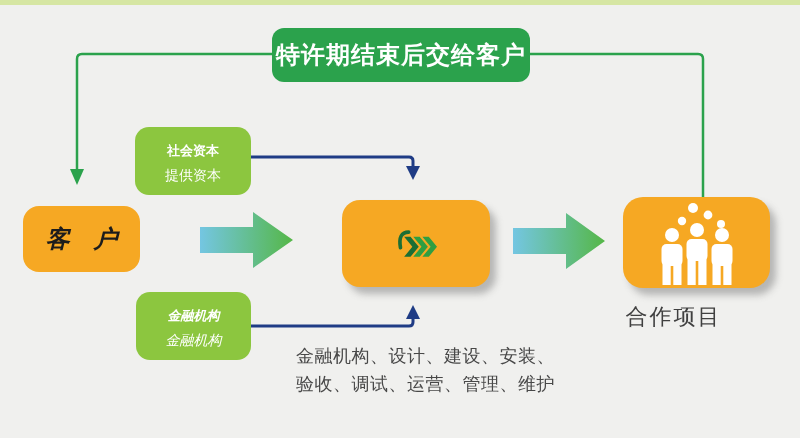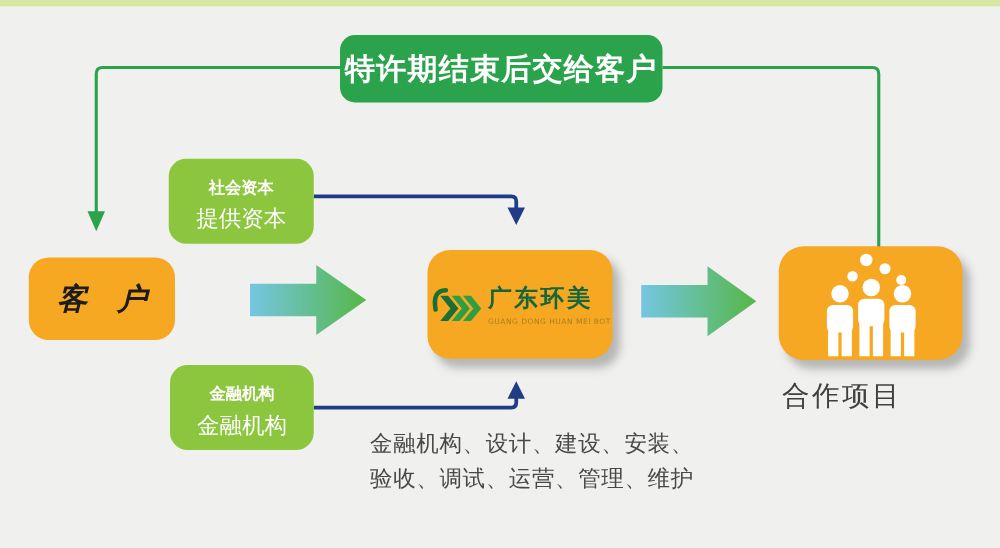--- a/index.html
+++ b/index.html
@@ -24,21 +24,21 @@
 
   .customer {
     left:23px; top:206px; width:117px; height:66px;
     border-radius:16px; color:#1c1c1c; font-size:24px; font-weight:bold;
   }
 
   .green-node { flex-direction:column; border-radius:14px; color:#ffffff; }
   .social  { left:135px; top:127px; width:116px; height:68px; }
   .finance { left:136px; top:292px; width:115px; height:68px; }
   .green-node .t1 { font-size:13px; font-weight:bold; line-height:26px; white-space:nowrap; }
-  .green-node .t2 { font-size:18px; line-height:19px; margin-top:2px; white-space:nowrap; }
+  .green-node .t2 { font-size:14px; line-height:19px; margin-top:2px; white-space:nowrap; }
 
   .company {
     left:342px; top:200px; width:148px; height:87px;
     border-radius:18px; box-shadow:6px 7px 7px rgba(110,110,110,0.45);
     gap:5px;
   }
   .company .logo-text { display:flex; flex-direction:column; align-items:flex-start; }
   .company .cname { font-size:19px; font-weight:bold; letter-spacing:2px; color:#17653A; white-space:nowrap; }
   .company .csub  { font-size:6px; letter-spacing:0.4px; color:#AD7E1A; margin-top:2px; white-space:nowrap; }
 
@@ -95,36 +95,32 @@
 
   <div class="node customer" style="background:#F6A823;font-style:italic;">
     <span>客　户</span>
   </div>
 
   <div class="node green-node social" style="background:#8CC63F;">
     <span class="t1">社会资本</span>
     <span class="t2">提供资本</span>
   </div>
 
-  <div class="node green-node finance" style="background:#8CC63F;">
+  <div class="node green-node finance" style="background:#8CC63F;font-style:italic;">
     <span class="t1">金融机构</span>
     <span class="t2">金融机构</span>
   </div>
 
   <div class="node company" style="background:#F6A823;">
     <svg width="42" height="38" viewBox="0 0 46 40">
       <path d="M6,24 Q3,7 15,7" fill="none" stroke="#1B6E34" stroke-width="4" stroke-linecap="round"></path>
       <polygon points="10,12 17,12 26,23 17,34 10,34 19,23" fill="#1B6E34"></polygon>
       <polygon points="20,12 27,12 36,23 27,34 20,34 29,23" fill="#2F9E42"></polygon>
       <polygon points="30,12 37,12 46,23 37,34 30,34 39,23" fill="#2F9E42"></polygon>
     </svg>
-    <div class="logo-text">
-      <span class="cname">广东环美</span>
-      <span class="csub">GUANG DONG HUAN MEI BOT</span>
-    </div>
   </div>
 
   <div class="node project" style="background:#F6A823;">
     <svg width="147" height="91" viewBox="0 0 147 91">
       <g fill="#ffffff">
 
         <circle cx="70" cy="11" r="5"></circle>
         <circle cx="59" cy="24" r="4.2"></circle>
         <circle cx="85" cy="18" r="4.4"></circle>
         <circle cx="98" cy="27" r="4"></circle>

